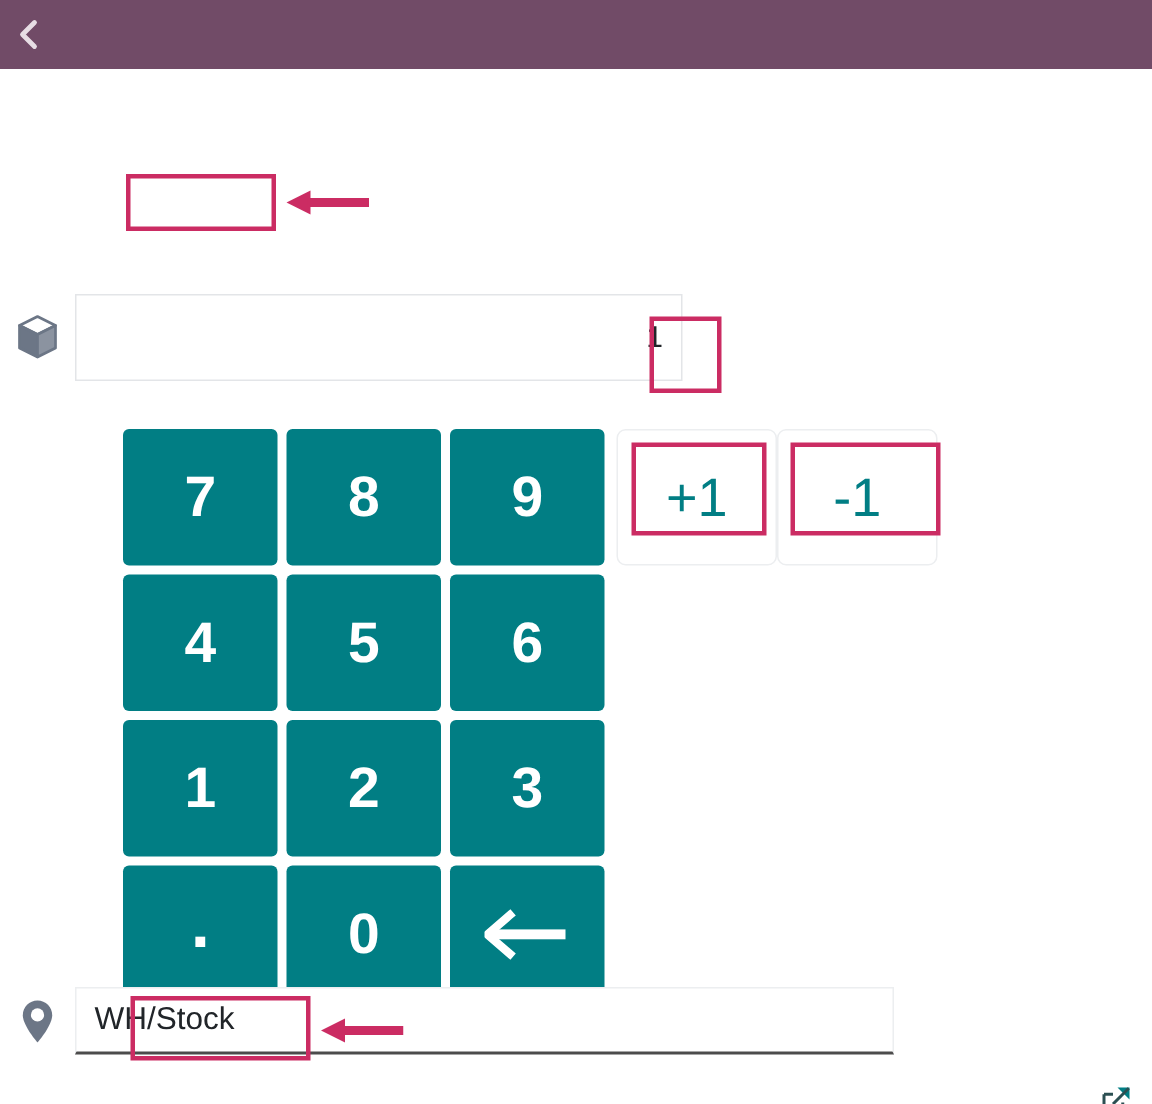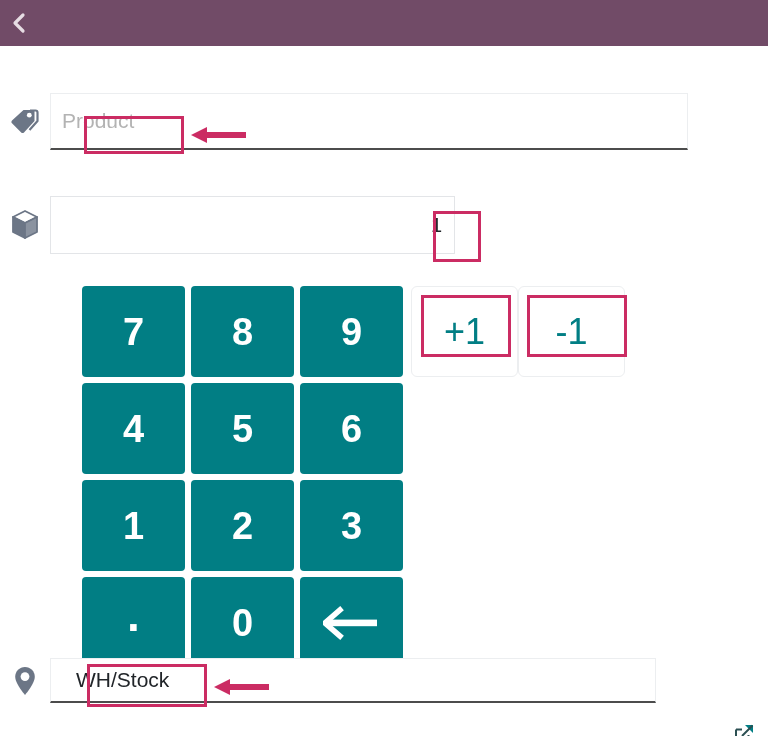--- a/index.html
+++ b/index.html
@@ -156,23 +156,23 @@
     display: flex;
     align-items: center;
     justify-content: center;
     cursor: pointer;
     padding: 0;
   }
 
   
   #location-row { left: 0; top: 612px; }
   #location-input {
-    width: 606px;
+    width: 546px;
     height: 45px;
-    padding-left: 25px;
+    padding-left: 12px;
   }
   #location-text { font-size: 21px; }
   .external-link {
     position: absolute;
     left: 733px;
     top: 677px;
     color: #017E84;
     cursor: pointer;
   }
   .external-link svg { display: block; }
@@ -209,32 +209,20 @@
     <span>
       <svg width="14" height="22" viewBox="0 0 14 22">
         <polyline points="11,3 3,11 11,19" fill="none" stroke="#e7dde4" stroke-width="3.2" stroke-linecap="round" stroke-linejoin="round"></polyline>
       </svg>
     </span>
   </div>
 </div>
 
 <div class="form-area">
 
-  <div class="field-row" id="product-row">
-    <div class="field-icon">
-      <svg width="30" height="26" viewBox="0 0 30 26">
-        <path d="M15.5 1 L26.5 1 L26.5 12 L16 23.5 C15.2 24.3 14 24.3 13.2 23.5 L4 14.3 C3.2 13.5 3.2 12.3 4 11.5 Z" fill="#6C7686" transform="translate(-2,0)"></path>
-        <circle cx="19.3" cy="6.2" r="2.4" fill="#ffffff"></circle>
-        <path d="M20 1.5 L25.5 1.5 C26.6 1.5 27.5 2.4 27.5 3.5 L27.5 12 L19.5 21" fill="none" stroke="#6C7686" stroke-width="2.2" stroke-linejoin="round"></path>
-      </svg>
-    </div>
-    <div class="input-box input-underlined" id="product-input">
-      <span class="input-text placeholder-text">Product</span>
-    </div>
-  </div>
 
   <div class="field-row" id="qty-row">
     <div class="field-icon">
       <svg width="30" height="32" viewBox="0 0 30 32">
         <path d="M15 2 L27 8 L15 14 L3 8 Z" fill="#ffffff" stroke="#6C7686" stroke-width="1.8" stroke-linejoin="round"></path>
         <path d="M3 8 L15 14 L15 29 L3 23 Z" fill="#6C7686" stroke="#6C7686" stroke-width="1.8" stroke-linejoin="round"></path>
         <path d="M27 8 L15 14 L15 29 L27 23 Z" fill="#8b93a0" stroke="#6C7686" stroke-width="1.8" stroke-linejoin="round"></path>
       </svg>
     </div>
     <div class="input-box input-plain" id="qty-input">

